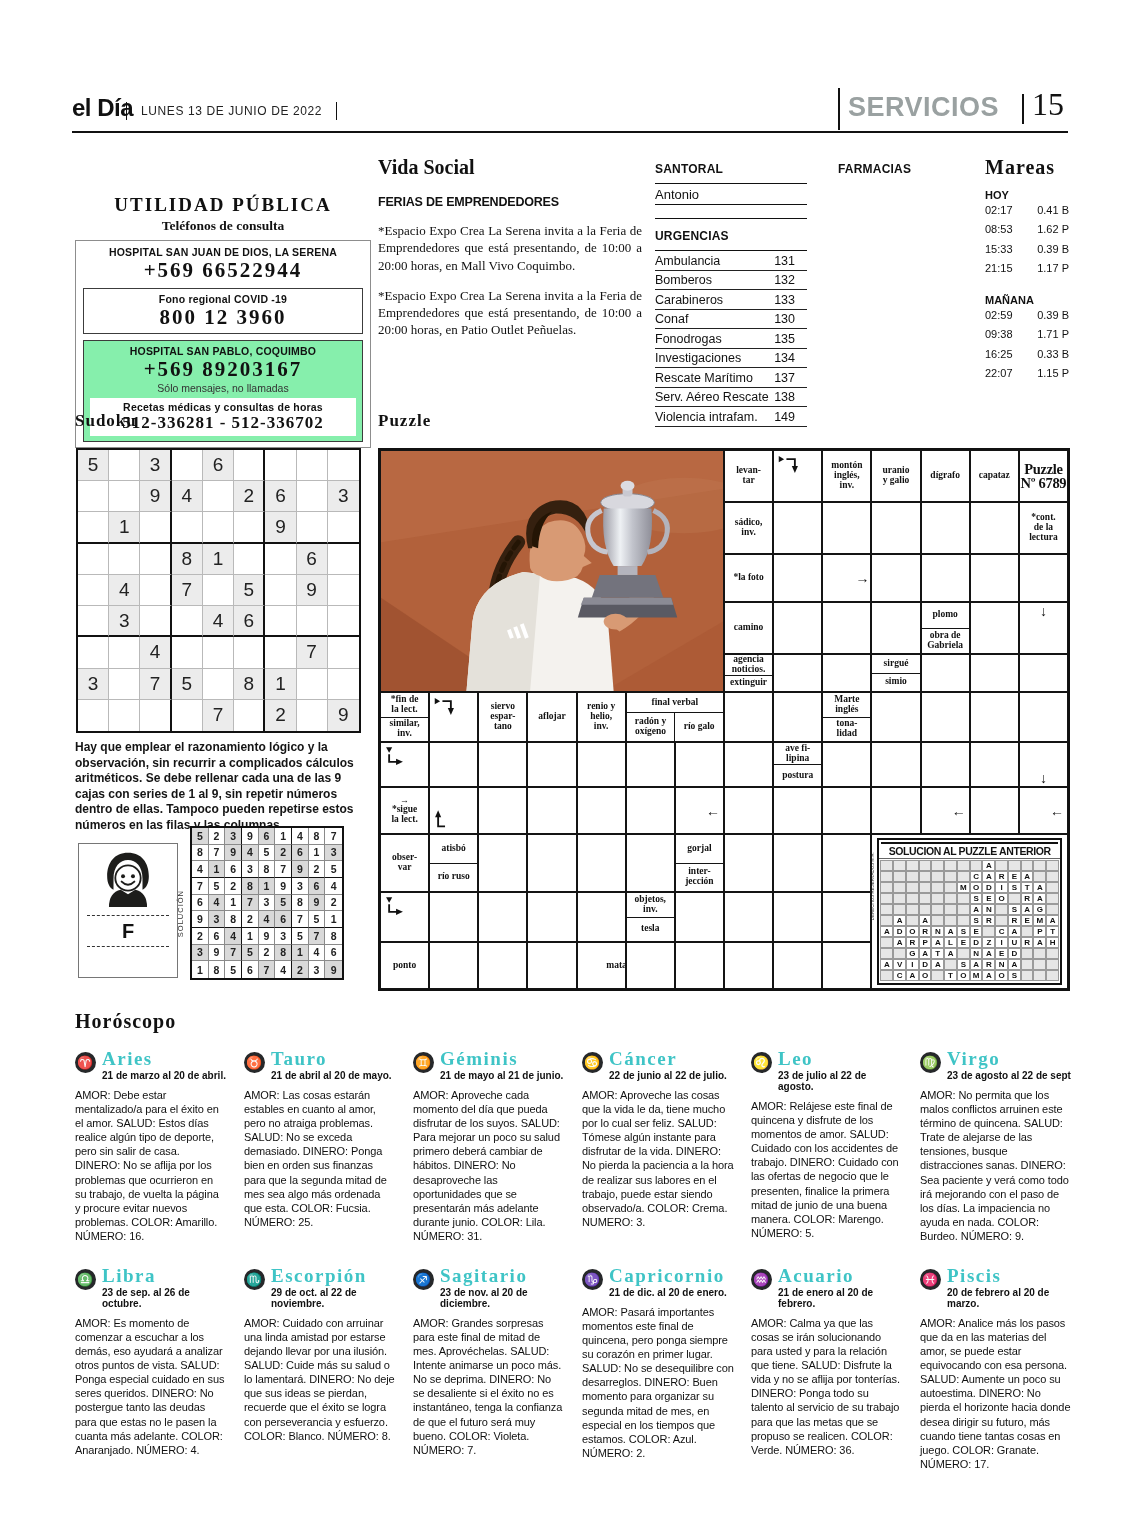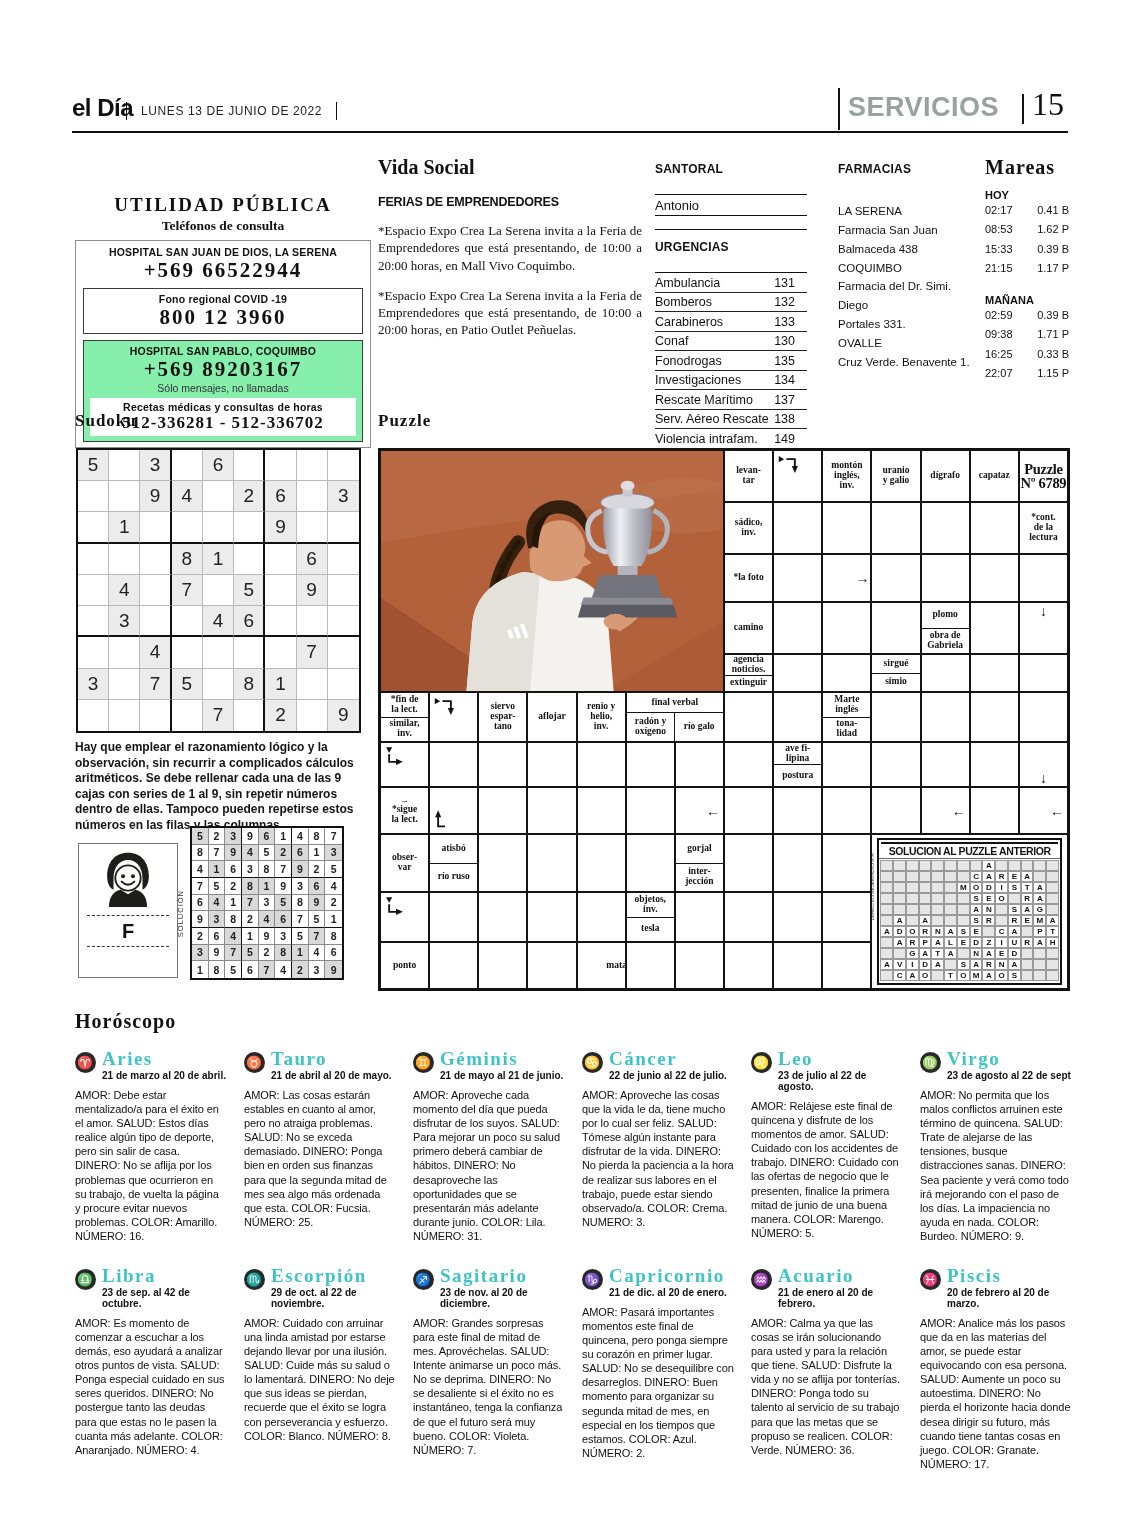--- a/index.html
+++ b/index.html
@@ -32,21 +32,21 @@
   .ut-phone2{font-family:"Liberation Serif",serif;font-weight:bold;font-size:17px;letter-spacing:1px;}
 
   
   #vida{left:378px;top:156px;width:264px;}
   .vs-title{font-family:"Liberation Serif",serif;font-weight:bold;font-size:20px;}
   .vs-sub{font-size:12.5px;font-weight:800;margin-top:16px;letter-spacing:-0.2px;}
   .vs-p{font-family:"Liberation Serif",serif;font-size:13px;line-height:1.33;text-align:justify;margin-top:13px;}
 
   
   #santoral{left:655px;top:162px;width:152px;}
-  .sec-head{font-size:12px;font-weight:800;letter-spacing:0.2px;border-bottom:1.6px solid #111;padding-bottom:18px;}
+  .sec-head{font-size:12px;font-weight:800;letter-spacing:0.2px;border-bottom:1.6px solid #111;padding-bottom:7px;}
   .line-row{font-size:13px;border-bottom:1px solid #111;padding:3px 0 2px;}
   .spacer-row{border-bottom:1px solid #111;height:13px;}
   .urg-head{margin-top:10px;}
   .urg-row{display:flex;justify-content:space-between;font-size:12.5px;border-bottom:1px solid #222;padding:2.5px 0 2px;}
   .urg-num{padding-right:12px;}
 
   
   #farmacias{left:838px;top:162px;width:140px;}
   .farm-line{font-size:11.5px;line-height:1.64;color:#111;}
 
@@ -206,30 +206,20 @@
         </div>
         <div class="urg-row">
           <span class="urg-label">Violencia intrafam.</span>
           <span class="urg-num">149</span>
         </div>
       </div>
   </div>
 
   <div class="abs" id="farmacias">
     <div class="sec-head" style="border-bottom:none;">FARMACIAS</div>
-    <div id="farm-lines" style="margin-top:8px;">
-        <div class="farm-line">LA SERENA</div>
-        <div class="farm-line">Farmacia San Juan</div>
-        <div class="farm-line">Balmaceda 438</div>
-        <div class="farm-line">COQUIMBO</div>
-        <div class="farm-line">Farmacia del Dr. Simi. Diego</div>
-        <div class="farm-line">Portales 331.</div>
-        <div class="farm-line">OVALLE</div>
-        <div class="farm-line">Cruz Verde. Benavente 1.</div>
-      </div>
   </div>
 
   <div class="abs" id="mareas">
     <div class="mar-title">Mareas</div>
     <div class="mar-day">HOY</div>
     <div id="mar-today">
         <div class="mar-row">
           <span class="mar-time">02:17</span>
           <span class="mar-val">0.41 B</span>
         </div>
@@ -922,21 +912,21 @@
             <div class="h-dates">23 de agosto al 22 de sept</div>
           </div>
         </div>
         <p class="h-body">AMOR: No permita que los malos conflictos arruinen este término de quincena. SALUD: Trate de alejarse de las tensiones, busque distracciones sanas. DINERO: Sea paciente y verá como todo irá mejorando con el paso de los días. La impaciencia no ayuda en nada. COLOR: Burdeo. NÚMERO: 9.</p>
       </div>
       <div class="h-card">
         <div class="h-head">
           <span class="h-icon">♎</span>
           <div class="h-names">
             <div class="h-name">Libra</div>
-            <div class="h-dates">23 de sep. al 42 de octubre.</div>
+            <div class="h-dates">23 de sep. al 26 de octubre.</div>
           </div>
         </div>
         <p class="h-body">AMOR: Es momento de comenzar a escuchar a los demás, eso ayudará a analizar otros puntos de vista. SALUD: Ponga especial cuidado en sus seres queridos. DINERO: No postergue tanto las deudas para que estas no le pasen la cuanta más adelante. COLOR: Anaranjado. NÚMERO: 4.</p>
       </div>
       <div class="h-card">
         <div class="h-head">
           <span class="h-icon">♏</span>
           <div class="h-names">
             <div class="h-name">Escorpión</div>
             <div class="h-dates">29 de oct. al 22 de noviembre.</div>

